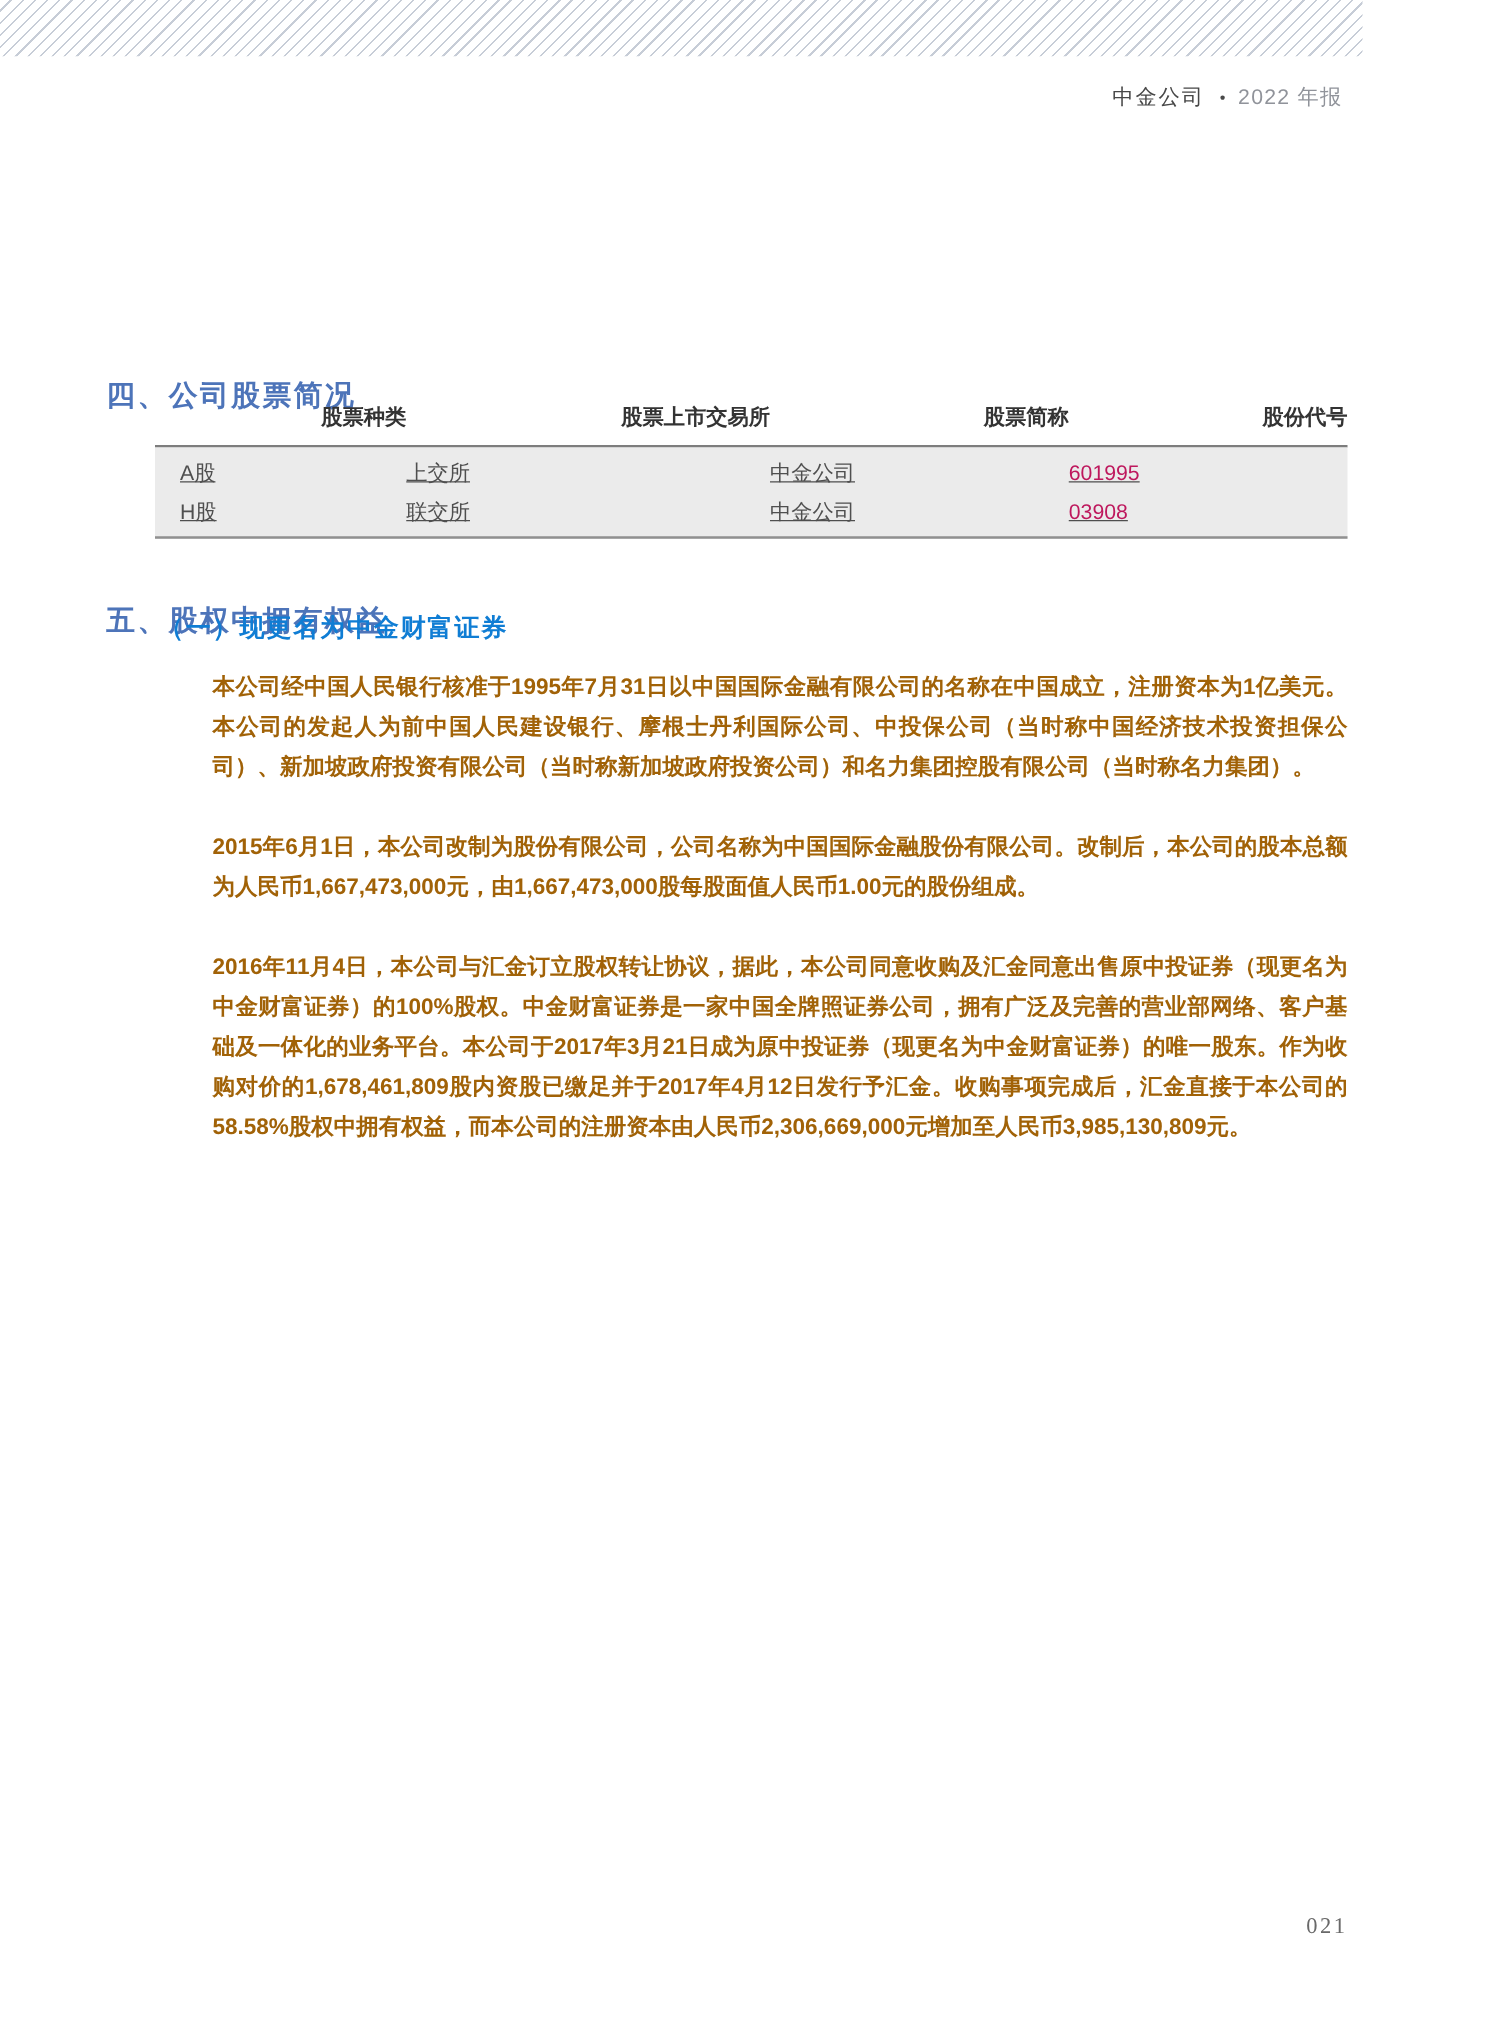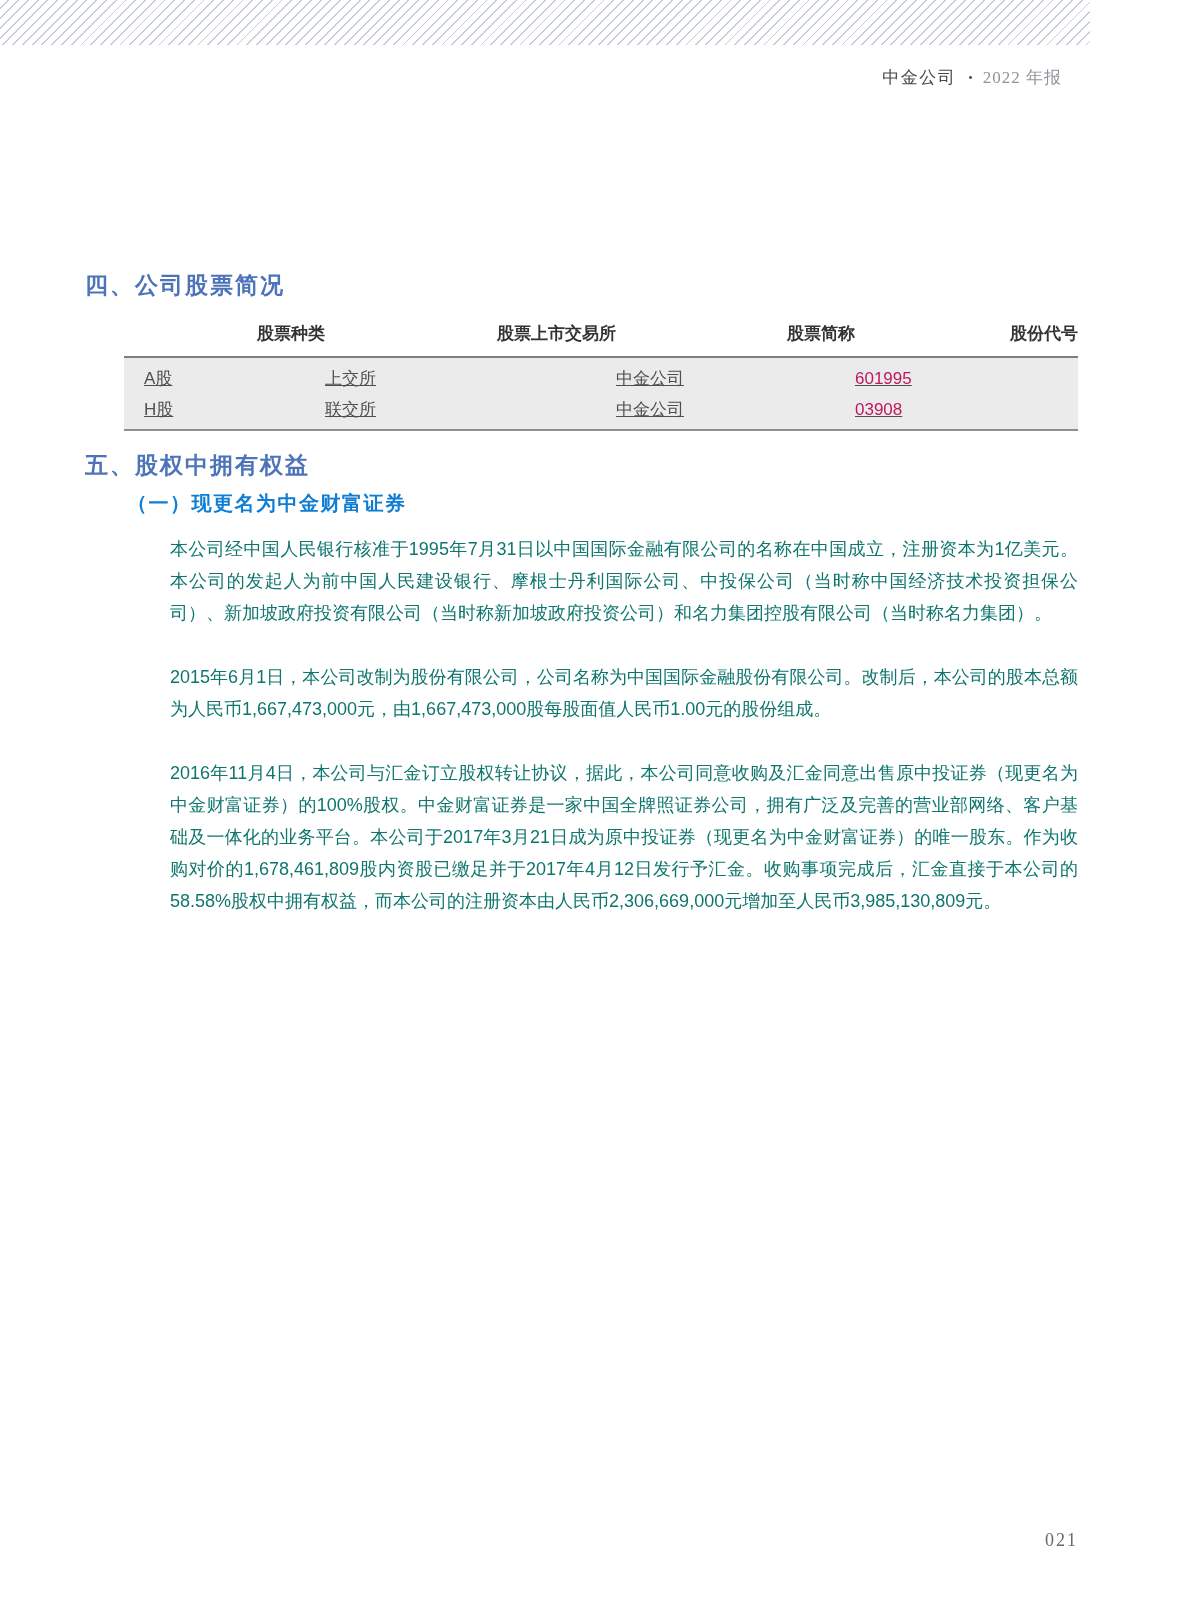--- a/index.html
+++ b/index.html
@@ -23,41 +23,42 @@
       rgba(255,255,255,0) 5.6px,
       #c7cdd7 5.6px,
       #c7cdd7 6.9px
     );
   }
 
   
   .page-header {
     position: absolute;
     top: 66px;
-    right: 128px;
-    font-family: Liberation Serif, serif;
+    right: 116px;
+    font-family: Liberation Sans, sans-serif;
     font-size: 17px;
     line-height: 24px;
     color: #4a4a4a;
     white-space: nowrap;
   }
   .page-header .company { letter-spacing: 1.5px; color: #474747; }
   .page-header .bullet { color: #4a4a4a; font-size: 13px; margin: 0 10px 0 12px; vertical-align: 1px; }
   .page-header .edition { color: #90939a; letter-spacing: 1px; }
 
   
   .section-title {
     position: absolute;
     left: 85px;
     font-size: 23px;
     line-height: 30px;
     font-weight: 700;
     color: #4d74b9;
     letter-spacing: 2px;
     white-space: nowrap;
+    margin-top: 31px;
   }
   .section-title.sec4 { top: 270px; }
   .section-title.sec5 { top: 450px; }
 
   .subsection-title {
     position: absolute;
     left: 127px;
     top: 489px;
     font-size: 20px;
     line-height: 28px;
@@ -96,21 +97,22 @@
   .t-row { height: 31px; color: #4f4f4f; text-decoration: underline; }
   .t-cell { white-space: nowrap; }
   .t-cell.code { color: #be185d; }
 
   
   .history-text {
     position: absolute;
     left: 170px;
     top: 533px;
     width: 908px;
-    color: #0f766e;
+    color: #a16207;
+    font-weight: bold;
   }
   .history-text p {
     margin: 0 0 32px 0;
     font-size: 18px;
     line-height: 32px;
     text-align: justify;
     text-justify: inter-ideograph;
   }
   .history-text p:last-child { margin-bottom: 0; }
 

